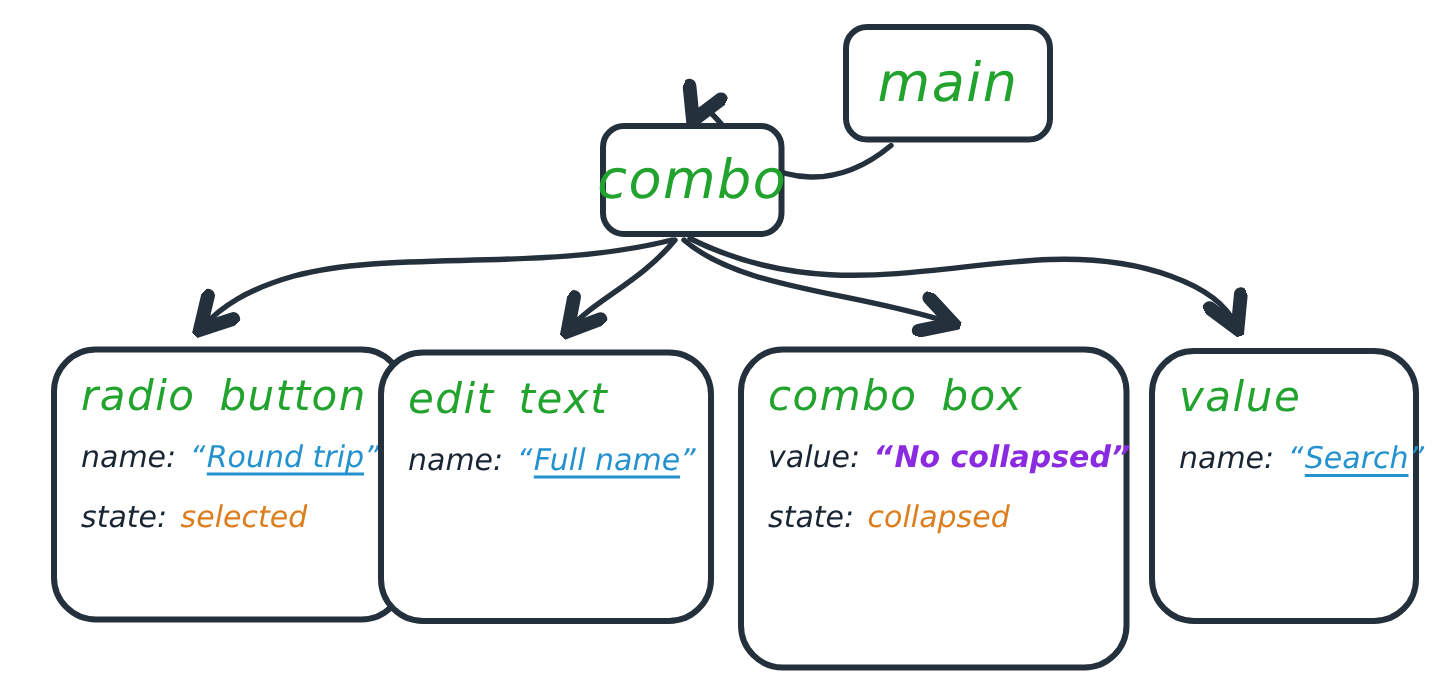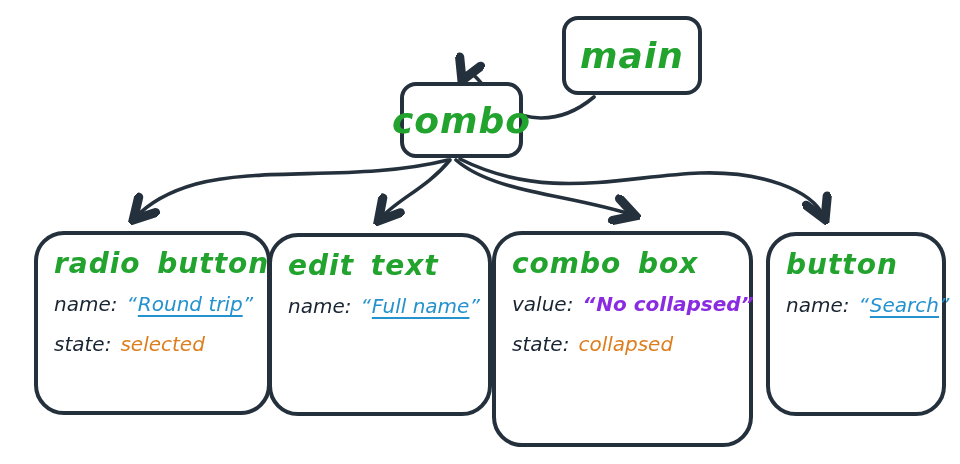--- a/index.html
+++ b/index.html
@@ -31,21 +31,21 @@
     border-radius:16px;
     display:flex;align-items:center;justify-content:center;
   }
   .node.big{
     border-radius:30px;
     padding:10px 14px 0 14px;
   }
   .node-title{
     color:var(--node-title);
     font-size:36px;
-    font-weight:700;
+    font-weight:400;
     letter-spacing:1px;
     word-spacing:6px;
     white-space:nowrap;
   }
   .node.big .node-title{
     font-size:28px;
     margin:2px 0 12px 2px;
   }
   .field{
     font-size:20px;
@@ -88,37 +88,37 @@
   <div class="node big" style="left:34px;top:231px;width:237px;height:184px;">
     <div class="node-title">radio button</div>
     <div class="field">
       <span class="flabel">name:</span><span class="val link"><span class="q">“</span><span class="vt">Round trip</span><span class="q">”</span></span>
     </div>
     <div class="field">
       <span class="flabel">state:</span><span class="val state">selected</span>
     </div>
   </div>
 
-  <div class="node big" style="left:268px;top:233px;width:224px;height:183px;">
+  <div class="node big" style="left:252px;top:233px;width:224px;height:183px;">
     <div class="node-title">edit text</div>
     <div class="field">
       <span class="flabel">name:</span><span class="val link"><span class="q">“</span><span class="vt">Full name</span><span class="q">”</span></span>
     </div>
   </div>
 
   <div class="node big" style="left:492px;top:231px;width:261px;height:216px;">
     <div class="node-title">combo box</div>
     <div class="field">
       <span class="flabel">value:</span><span class="val emph"><span class="q">“</span><span class="vt">No collapsed</span><span class="q">”</span></span>
     </div>
     <div class="field">
       <span class="flabel">state:</span><span class="val state">collapsed</span>
     </div>
   </div>
 
   <div class="node big" style="left:766px;top:232px;width:180px;height:184px;">
-    <div class="node-title">button</div>
+    <div class="node-title">value</div>
     <div class="field">
       <span class="flabel">name:</span><span class="val link"><span class="q">“</span><span class="vt">Search</span><span class="q">”</span></span>
     </div>
   </div>
 
 </div>
 
 </body></html>

